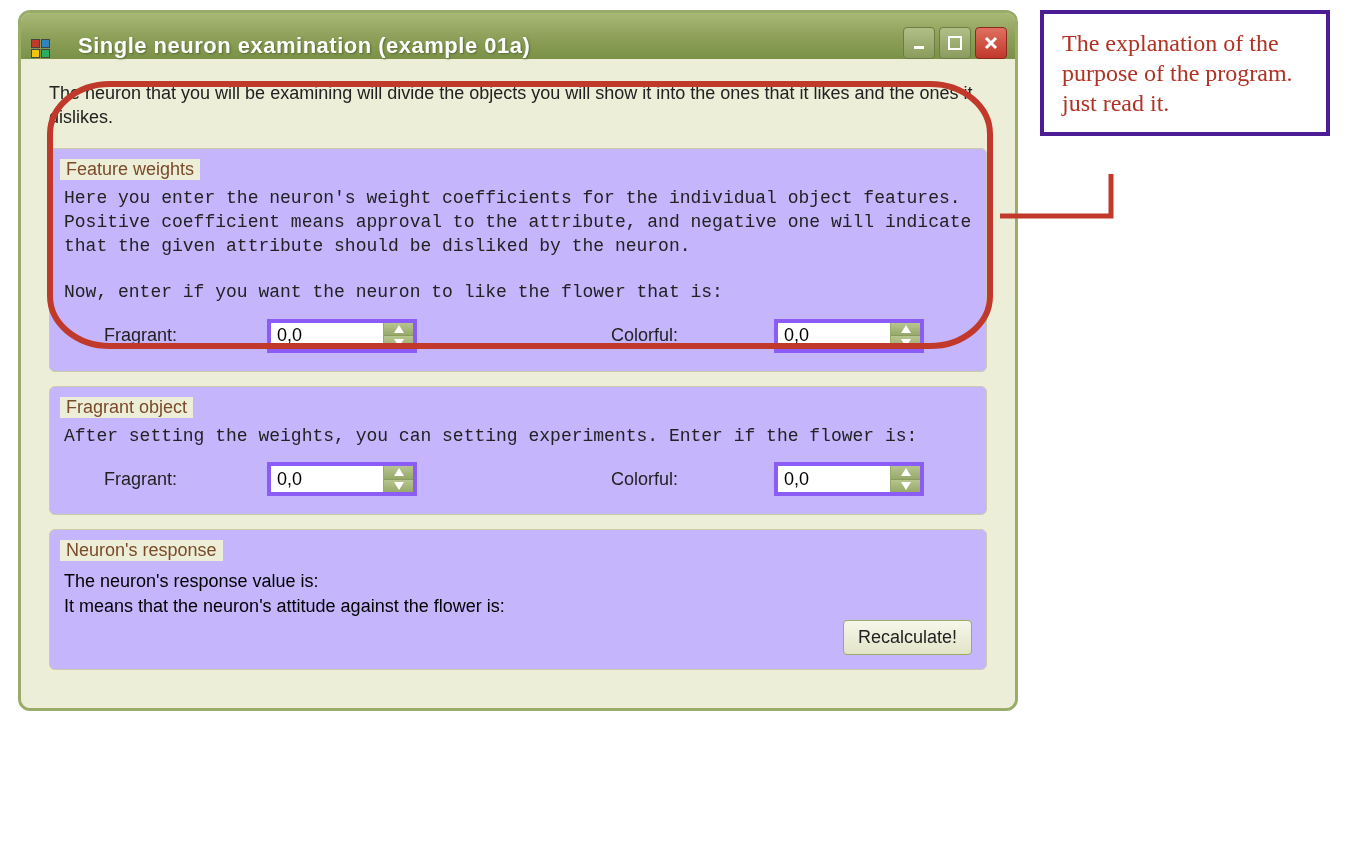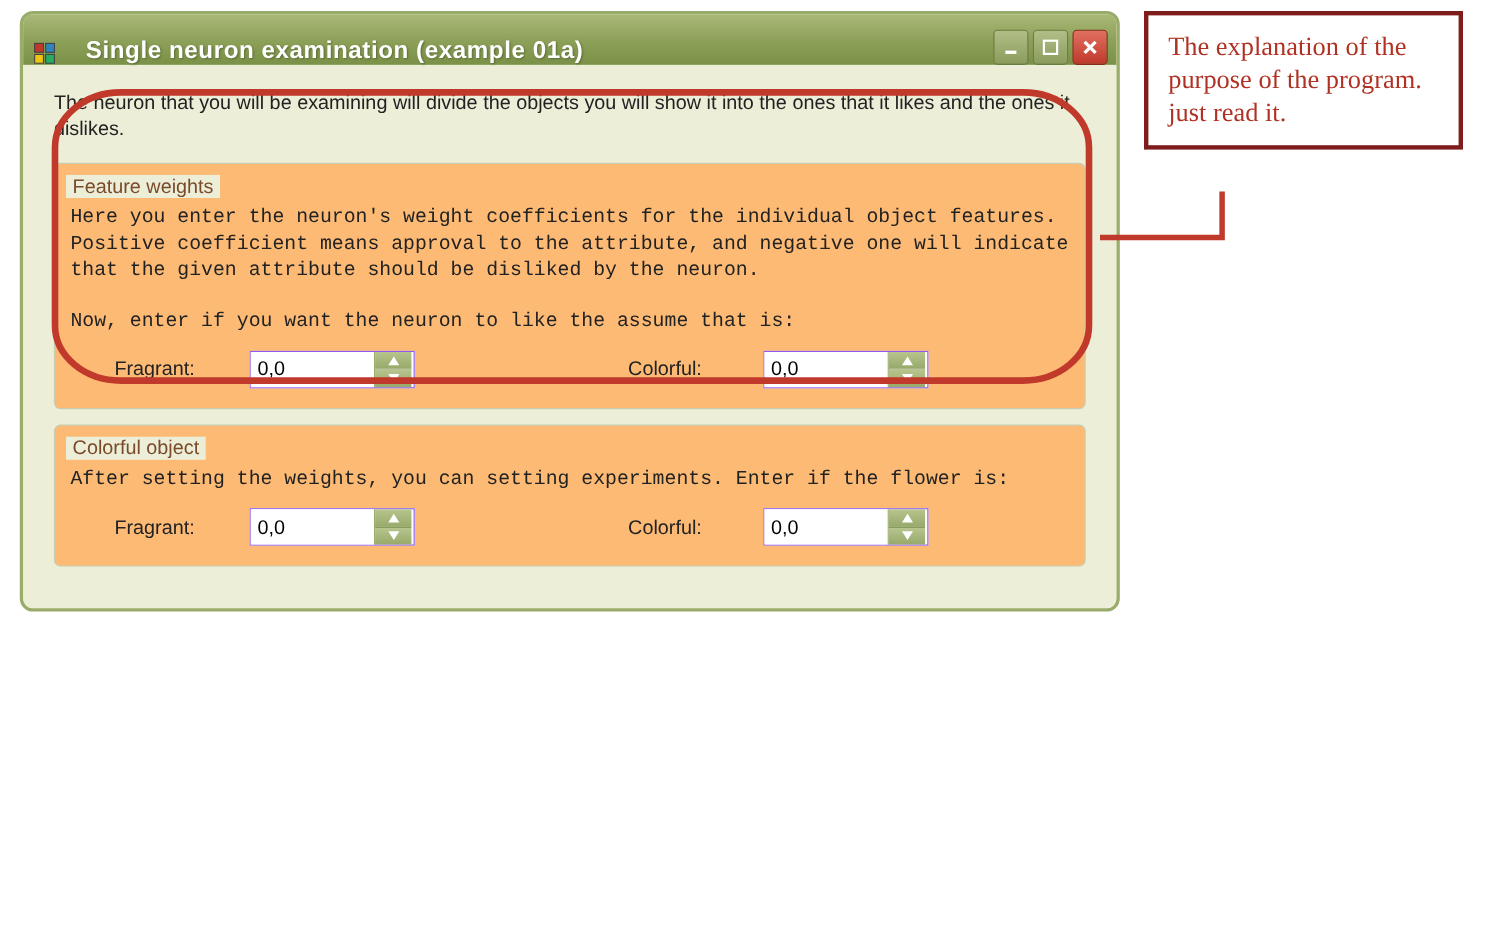--- a/index.html
+++ b/index.html
@@ -71,44 +71,45 @@
     margin-bottom: 6px;
   }
   .intro-text p { margin: 0 0 18px 0; }
   .group {
     border: 1px solid #c9ccae;
     border-radius: 6px;
     padding: 10px 14px 18px 14px;
     margin-top: 4px;
     margin-bottom: 14px;
     position: relative;
-    background: #fdba74;
+    background: #c4b5fd;
   }
   .group-legend {
     color: #7a4a2a;
     font-size: 18px;
     margin: -22px 0 6px -4px;
     background: #eceed7;
     display: inline-block;
     padding: 0 6px;
   }
   .group-text { color:#222; line-height:1.35;font-family:Liberation Mono, monospace; }
   .row-inputs {
     display:flex;
     align-items:center;
     gap: 27px;
     padding: 14px 0 0 40px;
   }
   .lbl { color:#222; margin-right:6px; min-width:90px; }
   .spinner {
     display:inline-flex;
-    border:1px solid #8b5cf6;
+    border:4px solid #8b5cf6;
     background:#fff;
     height:34px;
     width:150px;
+    margin-left:40px;
   }
   .spinner input {
     border:none; outline:none;
     font-family:inherit; font-size:18px;
     width: 112px;
     padding: 2px 6px;
     background:#fff;
   }
   .spin-btns {
     width:34px;
@@ -135,21 +136,21 @@
     font-family:inherit;
     font-size:18px;
     color:#222;
   }
   .response-lines p{ margin:4px 0;}
   .callout-box {
     position:absolute;
     left: 1040px;
     top: 10px;
     width: 290px;
-    border: 4px solid #7f1d1d;
+    border: 4px solid #4c1d95;
     background: #fff;
     padding: 14px 16px 14px 18px;
     font-family: Georgia, "Times New Roman", serif;
     font-size: 24px;
     color: #b03224;
     line-height: 1.25;
   }
   .callout-connector {
     position:absolute;
     pointer-events:none;
@@ -196,21 +197,21 @@
   </div>
 
   <div class="client">
     <div class="intro-text">
       <p>The neuron that you will be examining will divide the objects you will show it into the ones that it likes and the ones it dislikes.</p>
     </div>
 
     <div class="group">
       <div class="group-legend">Feature weights</div>
       <div class="group-text">Here you enter the neuron's weight coefficients for the individual object features. Positive coefficient means approval to the attribute, and negative one will indicate that the given attribute should be disliked by the neuron.</div>
-      <div class="group-text" style="margin-top:22px;">Now, enter if you want the neuron to like the assume that is:</div>
+      <div class="group-text" style="margin-top:22px;">Now, enter if you want the neuron to like the flower that is:</div>
       <div class="row-inputs">
         <span class="lbl">Fragrant:</span>
         <span class="spinner">
           <input value="0,0" style="">
           <span class="spin-btns">
             <span class="spin-btn">
                 <svg viewBox="0 0 12 10">
                   <path d="M6 1 L11 9 L1 9 Z"></path>
                 </svg>
               </span>
@@ -235,21 +236,21 @@
                 <svg viewBox="0 0 12 10">
                   <path d="M1 1 L11 1 L6 9 Z"></path>
                 </svg>
               </span>
           </span>
         </span>
       </div>
     </div>
 
     <div class="group">
-      <div class="group-legend">Colorful object</div>
+      <div class="group-legend">Fragrant object</div>
       <div class="group-text">After setting the weights, you can setting experiments. Enter if the flower is:</div>
       <div class="row-inputs">
         <span class="lbl">Fragrant:</span>
         <span class="spinner">
           <input value="0,0" style="">
           <span class="spin-btns">
             <span class="spin-btn">
                 <svg viewBox="0 0 12 10">
                   <path d="M6 1 L11 9 L1 9 Z"></path>
                 </svg>
@@ -274,20 +275,28 @@
             <span class="spin-btn">
                 <svg viewBox="0 0 12 10">
                   <path d="M1 1 L11 1 L6 9 Z"></path>
                 </svg>
               </span>
           </span>
         </span>
       </div>
     </div>
 
+    <div class="group" style="padding-bottom:48px;">
+      <div class="group-legend">Neuron's response</div>
+      <div class="response-lines">
+        <p>The neuron's response value is:</p>
+        <p>It means that the neuron's attitude against the flower is:</p>
+      </div>
+      <button class="btn-recalc">Recalculate!</button>
+    </div>
   </div>
 </div>
 
 <div class="highlight-oval">
   <svg viewBox="0 0 952 274" preserveAspectRatio="none">
     <rect x="6" y="6" width="940" height="262" rx="60" ry="50" fill="none" stroke="#c0392b" stroke-width="6"></rect>
   </svg>
 </div>
 
 <div class="callout-box">

